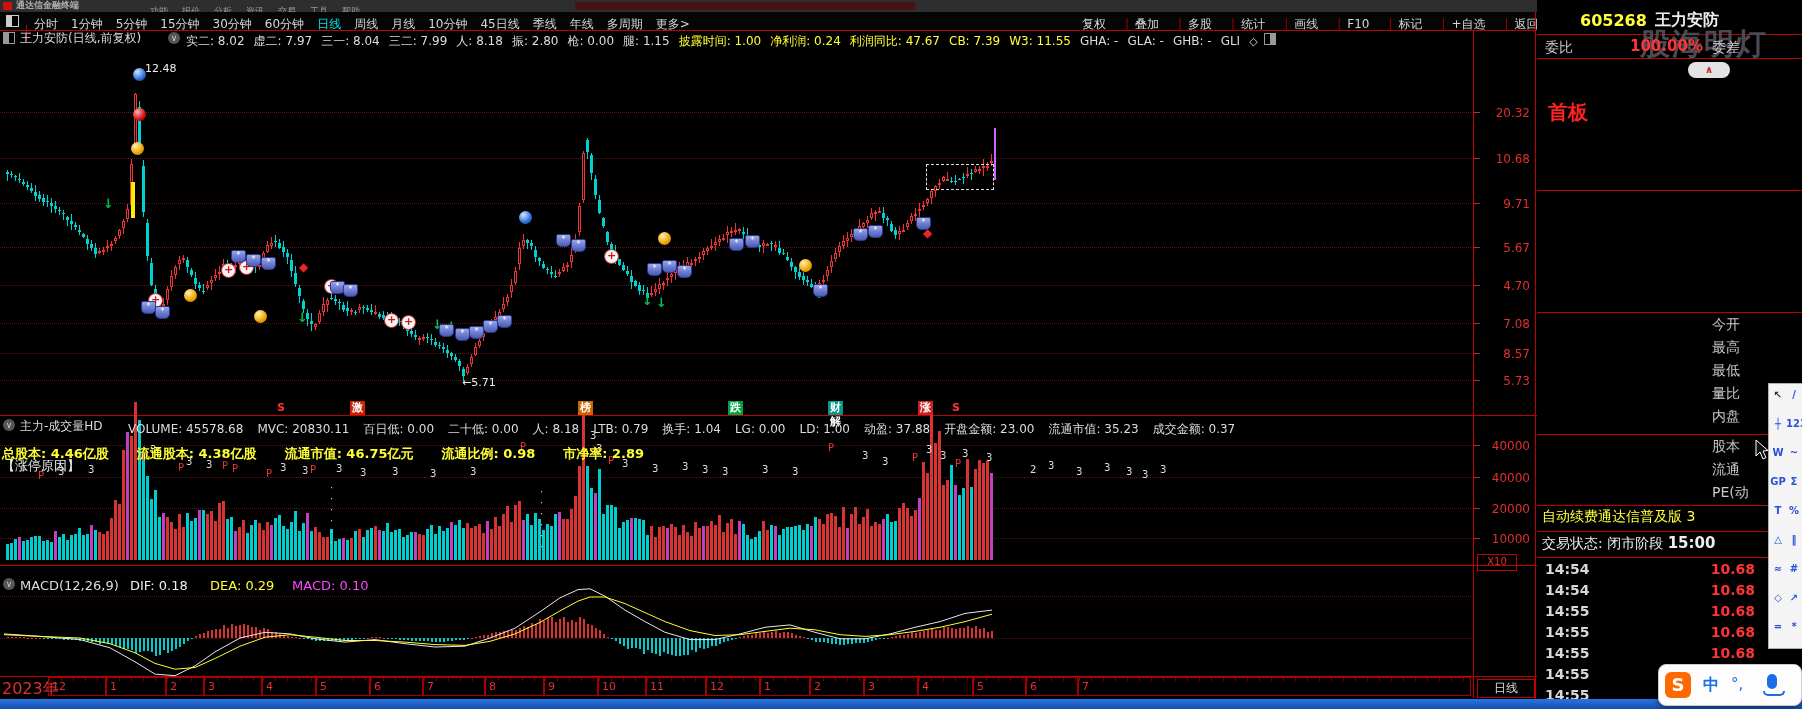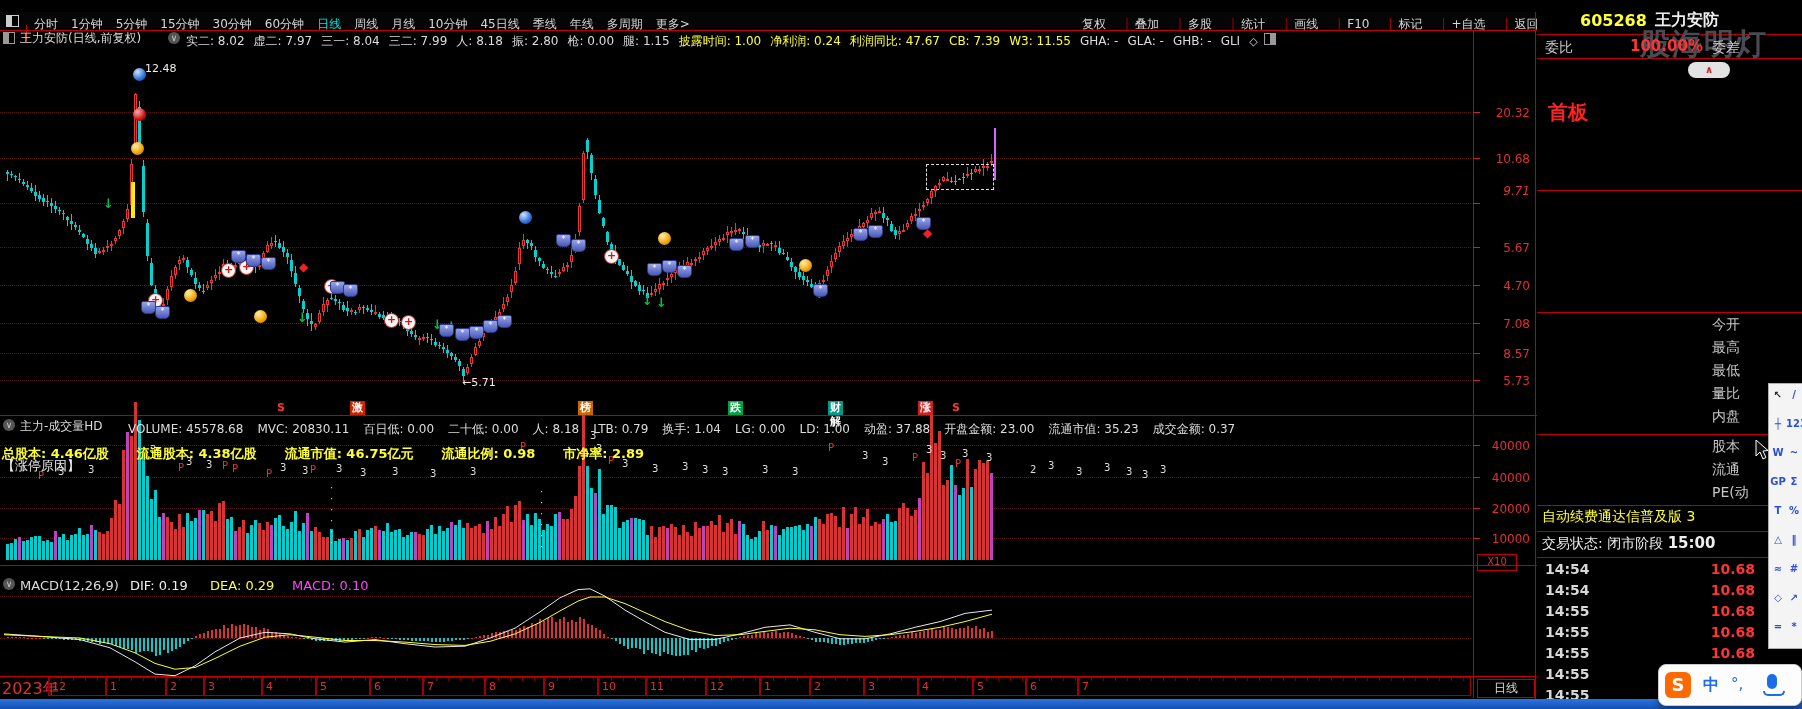--- a/index.html
+++ b/index.html
@@ -64,20 +64,27 @@
            padding-left:3px;line-height:18px;box-sizing:border-box;
            background-image:repeating-linear-gradient(to right,#7a0000 0 1px,transparent 1px 12px);
            background-size:100% 3px;background-repeat:no-repeat;}
   .watermark{position:absolute;color:#4a4a55;font-weight:bold;z-index:1;letter-spacing:2px;}
 </style>
 </head>
 <body>
 
 <div id="screen">
 
+  <div id="menubar">
+    <span class="t" style="left:3px;top:2px;width:9px;height:8px;background:#cc1111;"></span>
+    <span class="t" style="left:16px;top:1px;color:#b0b0b0;font-size:9px;font-weight:bold;">通达信金融终端</span>
+    <span id="menus" class="t" style="left:150px;top:1px;"><span class="menuitem">功能</span><span class="menuitem">报价</span><span class="menuitem">分析</span><span class="menuitem">资讯</span><span class="menuitem">交易</span><span class="menuitem">工具</span><span class="menuitem">帮助</span></span>
+    <span class="t" style="left:575px;top:2px;width:340px;height:8px;background:#471414;"></span>
+    <span id="winbtns" class="t" style="left:1752px;top:1px;color:#aaaaaa;font-size:8px;letter-spacing:6px;">—□✕</span>
+  </div>
 
   <div id="periodbar">
     <span class="t" style="left:6px;top:3px;width:11px;height:10px;border:1px solid #cccccc;background:linear-gradient(to right,#cccccc 50%,#000 50%);"></span>
     <span class="vline" style="left:26px;top:13px;height:16px;background:#cc0000;"></span>
     <span id="pitems" class="t" style="left:34px;top:3px;"><span class="pitem">分时</span><span class="pitem">1分钟</span><span class="pitem">5分钟</span><span class="pitem">15分钟</span><span class="pitem">30分钟</span><span class="pitem">60分钟</span><span class="pitem active">日线</span><span class="pitem">周线</span><span class="pitem">月线</span><span class="pitem">10分钟</span><span class="pitem">45日线</span><span class="pitem">季线</span><span class="pitem">年线</span><span class="pitem">多周期</span><span class="pitem">更多&gt;</span></span>
     <span id="pright" class="t" style="left:1082px;top:3px;"><span class="pitem">复权</span><span class="rsep">|</span><span class="pitem">叠加</span><span class="rsep">|</span><span class="pitem">多股</span><span class="rsep">|</span><span class="pitem">统计</span><span class="rsep">|</span><span class="pitem">画线</span><span class="rsep">|</span><span class="pitem">F10</span><span class="rsep">|</span><span class="pitem">标记</span><span class="rsep">|</span><span class="pitem">+自选</span><span class="rsep">|</span><span class="pitem">返回</span></span>
   </div>
 
   <div class="abs" style="left:0;top:30px;width:1470px;height:18px;z-index:5;">
     <span class="t" style="left:3px;top:2px;">
@@ -104,21 +111,21 @@
       <div style="position: absolute; left: 1473px; top: 30px; width: 1px; height: 668px; background: rgb(192, 0, 0);"></div>
       <div style="position: absolute; left: 1535px; top: 12px; width: 1px; height: 697px; background: rgb(192, 0, 0);"></div>
       <div class="gridline" style="left: 0px; top: 112px; width: 1471px;"></div>
       <div class="tick" style="left: 1473px; top: 112px;"></div>
       <div class="plabel" style="left: 1478px; top: 106px;">20.32</div>
       <div class="gridline" style="left: 0px; top: 158px; width: 1471px;"></div>
       <div class="tick" style="left: 1473px; top: 158px;"></div>
       <div class="plabel" style="left: 1478px; top: 152px;">10.68</div>
       <div class="gridline" style="left: 0px; top: 203px; width: 1471px;"></div>
       <div class="tick" style="left: 1473px; top: 203px;"></div>
-      <div class="plabel" style="left: 1478px; top: 184px; font-style: italic;">9.71</div>
+      <div class="plabel" style="left: 1478px; top: 197px;">9.71</div>
       <div class="gridline" style="left: 0px; top: 247px; width: 1471px;"></div>
       <div class="tick" style="left: 1473px; top: 247px;"></div>
       <div class="plabel" style="left: 1478px; top: 241px;">5.67</div>
       <div class="gridline" style="left: 0px; top: 285px; width: 1471px;"></div>
       <div class="tick" style="left: 1473px; top: 285px;"></div>
       <div class="plabel" style="left: 1478px; top: 279px;">4.70</div>
       <div class="gridline" style="left: 0px; top: 323px; width: 1471px;"></div>
       <div class="tick" style="left: 1473px; top: 323px;"></div>
       <div class="plabel" style="left: 1478px; top: 317px;">7.08</div>
       <div class="gridline" style="left: 0px; top: 353px; width: 1471px;"></div>
@@ -1253,21 +1260,21 @@
     <span id="volfields" class="t" style="left:128px;top:1px;"><span class="hfield" style="margin-right: 14px;">VOLUME: 45578.68</span><span class="hfield" style="margin-right: 14px;">MVC: 20830.11</span><span class="hfield" style="margin-right: 14px;">百日低: 0.00</span><span class="hfield" style="margin-right: 14px;">二十低: 0.00</span><span class="hfield" style="margin-right: 14px;">人: 8.18</span><span class="hfield" style="margin-right: 14px;">LTB: 0.79</span><span class="hfield" style="margin-right: 14px;">换手: 1.04</span><span class="hfield" style="margin-right: 14px;">LG: 0.00</span><span class="hfield" style="margin-right: 14px;">LD: 1.00</span><span class="hfield" style="margin-right: 14px;">动盈: 37.88</span><span class="hfield" style="margin-right: 14px;">开盘金额: 23.00</span><span class="hfield" style="margin-right: 14px;">流通市值: 35.23</span><span class="hfield" style="margin-right: 14px;">成交金额: 0.37</span></span>
   </div>
   <div class="abs" style="left:2px;top:443px;z-index:5;">
     <span id="fundfields"><span style="color: rgb(255, 255, 51); font-size: 13px; font-weight: bold; margin-right: 28px;">总股本: 4.46亿股</span><span style="color: rgb(255, 255, 51); font-size: 13px; font-weight: bold; margin-right: 28px;">流通股本: 4.38亿股</span><span style="color: rgb(255, 255, 51); font-size: 13px; font-weight: bold; margin-right: 28px;">流通市值: 46.75亿元</span><span style="color: rgb(255, 255, 51); font-size: 13px; font-weight: bold; margin-right: 28px;">流通比例: 0.98</span><span style="color: rgb(255, 255, 51); font-size: 13px; font-weight: bold; margin-right: 28px;">市净率: 2.89</span></span>
   </div>
   <div class="t" style="left:2px;top:459px;font-size:13px;color:#eeeeee;z-index:5;">【涨停原因】</div>
 
   <div class="abs" style="left:0;top:578px;width:900px;height:14px;z-index:5;">
     <span class="circicon t" style="left:3px;top:0;">∨</span>
     <span class="t" style="left:20px;top:1px;font-size:13px;color:#dddddd;">MACD(12,26,9)</span>
-    <span class="t" style="left:130px;top:1px;font-size:13px;color:#eeeeee;">DIF: 0.19</span>
+    <span class="t" style="left:130px;top:1px;font-size:13px;color:#eeeeee;">DIF: 0.18</span>
     <span class="t" style="left:210px;top:1px;font-size:13px;color:#ffff33;">DEA: 0.29</span>
     <span class="t" style="left:292px;top:1px;font-size:13px;color:#ff44ff;">MACD: 0.10</span>
   </div>
 
   <div id="timeaxis">
     <span class="t" style="left:2px;top:681px;color:#e03030;font-size:16px;">2023年</span>
   <div class="timebox" style="left: 48px; width: 58px;">12</div>
       <div class="timebox" style="left: 106px; width: 60px;">1</div>
       <div class="timebox" style="left: 166px; width: 38px;">2</div>
       <div class="timebox" style="left: 204px; width: 58px;">3</div>

